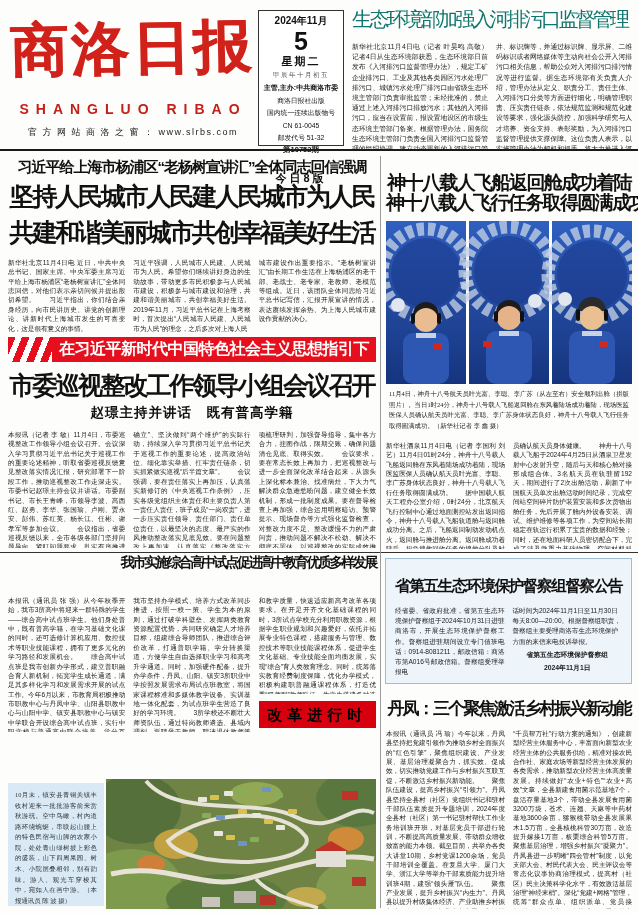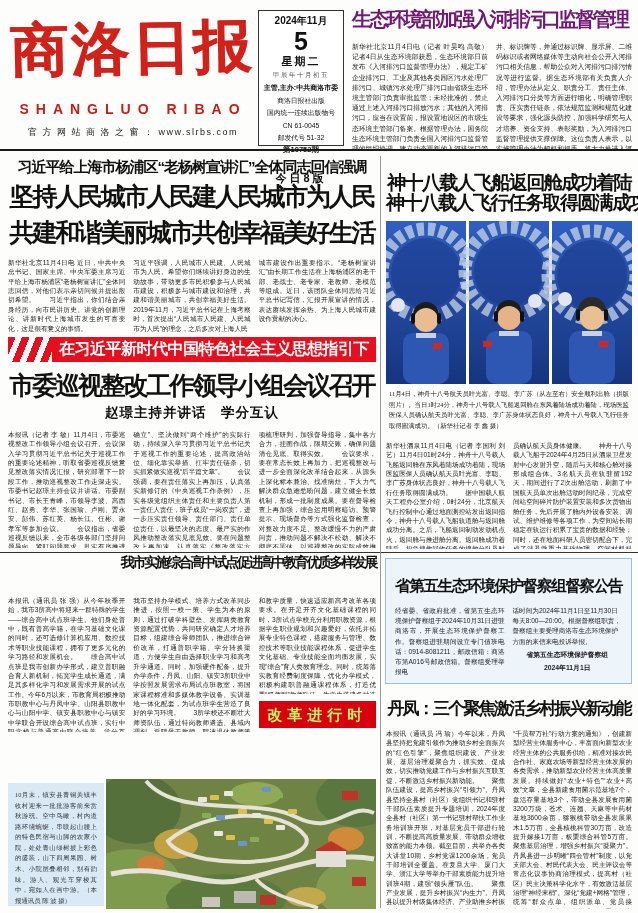--- a/index.html
+++ b/index.html
@@ -17,21 +17,21 @@
             box-sizing:border-box;text-align:center;padding-top:3px;background:#fff;}
   .db-month{font-size:10px;font-weight:bold;}
   .db-day{font-size:25px;font-weight:bold;line-height:1.05;}
   .db-week{font-size:11px;font-weight:bold;letter-spacing:2px;}
   .db-lunar{font-size:6.5px;color:#555;letter-spacing:1.5px;margin-top:2px;}
   .db-s{font-size:6.8px;margin-top:3px;line-height:1.35;}
   .db-b{font-size:7px;font-weight:bold;margin-top:3px;}
   .db-issue{font-size:7.5px;font-weight:bold;margin-top:3px;}
   .db-pages{font-size:11px;font-weight:bold;letter-spacing:3px;margin-top:16px;}
   .top-article{position:absolute;left:352px;top:6px;width:280px;}
-  .top-headline{font-size:20px;font-weight:700;letter-spacing:-2.8px;white-space:nowrap;color:#701a75;}
+  .top-headline{font-size:20px;font-weight:400;letter-spacing:-2.8px;white-space:nowrap;color:#0f766e;}
   .top-body{margin-top:9px;display:flex;gap:8px;}
   .top-col{width:136px;font-size:6.8px;line-height:1.5;color:#1a1a1a;height:108px;overflow:hidden;}
   .header-rule{position:absolute;left:0;top:149px;width:638px;height:2px;background:#1a1a1a;}
   
   .hx-kicker{position:absolute;left:8px;top:158px;width:368px;text-align:center;
              font-size:15px;font-weight:900;letter-spacing:-1px;white-space:nowrap;}
   .hx-h1{position:absolute;left:8px;top:180px;width:368px;text-align:center;
          font-size:25px;font-weight:900;letter-spacing:-2.2px;white-space:nowrap;}
   .hx-h2{position:absolute;left:8px;top:216px;width:368px;text-align:center;
          font-size:25px;font-weight:900;letter-spacing:-2.2px;white-space:nowrap;}
@@ -45,21 +45,21 @@
   .xs-h{position:absolute;left:8px;top:369px;width:368px;text-align:center;
         font-size:25px;font-weight:900;letter-spacing:-2.2px;white-space:nowrap;}
   .xs-sub{position:absolute;left:8px;top:404px;width:368px;text-align:center;
         font-family:"Liberation Serif",serif;font-size:13.5px;font-weight:bold;letter-spacing:1px;}
   .xs-body{position:absolute;left:8px;top:430px;width:368px;height:118px;display:flex;gap:8px;}
   .mid-rule{position:absolute;left:0;top:552px;width:638px;height:1px;background:#333;}
   .edu-h{position:absolute;left:8px;top:554px;width:368px;text-align:right;
         font-size:14px;font-weight:900;letter-spacing:-2.4px;white-space:nowrap;}
   .edu-body{position:absolute;left:8px;top:596px;width:368px;height:136px;display:flex;gap:8px;}
   .edu-c3-text{height:98px;overflow:hidden;}
-  .reform-badge{margin-top:7px;height:27px;background:#d8000f;color:#bef264;font-weight:900;
+  .reform-badge{margin-top:7px;height:27px;background:#d8000f;color:#000000;font-weight:900;
         font-size:15px;letter-spacing:5px;display:flex;align-items:center;justify-content:center;}
   .photo-cap{position:absolute;left:8px;top:783px;width:96px;height:123px;background:#d9eaf6;
         box-sizing:border-box;padding:7px 7px;font-family:"Liberation Serif",serif;
         font-size:6.4px;line-height:1.65;color:#333;overflow:hidden;}
   .village{position:absolute;left:106px;top:779px;width:270px;height:130px;}
   
   .vert-rule{position:absolute;left:380px;top:156px;width:1px;height:752px;background:#9a9a9a;}
   .sz-h1{position:absolute;left:386px;top:170px;width:246px;text-align:center;
         font-size:19px;font-weight:900;letter-spacing:-1.6px;white-space:nowrap;}
   .sz-h2{position:absolute;left:386px;top:190px;width:246px;text-align:center;
@@ -122,21 +122,21 @@
     <div class="smcol jt">习近平强调，人民城市人民建、人民城市为人民。希望你们继续讲好身边的生动故事，带动更多市民积极参与人民城市建设，积极参与城市建设和治理，共建和谐美丽城市，共创幸福美好生活。　　2019年11月，习近平总书记在上海考察时，首次提出“人民城市人民建、人民城市为人民”的理念，之后多次对上海人民</div>
     <div class="smcol jt">城市建设作出重要指示。“老杨树宣讲汇”由长期工作生活在上海杨浦区的老干部、老战士、老专家、老教师、老模范等组成。近日，该团队全体同志给习近平总书记写信，汇报开展宣讲的情况，表达赓续发挥余热、为上海人民城市建设作贡献的决心。</div>
   </div>
 
   <div class="banner">
     <div class="banner-stripes"></div>
     <div class="banner-main">在习近平新时代中国特色社会主义思想指引下</div>
   </div>
 
   <div class="xs-h">市委巡视整改工作领导小组会议召开</div>
-  <div class="xs-sub">赵璟主持并讲话　学分互认</div>
+  <div class="xs-sub">赵璟主持并讲话　既有普高学籍</div>
   <div class="xs-body">
     <div class="smcol jt">本报讯（记者 李 敏）11月4日，市委巡视整改工作领导小组会议召开。会议深入学习贯彻习近平总书记关于巡视工作的重要论述精神，听取省委巡视反馈意见整改落实情况汇报，研究部署下一阶段工作，推动巡视整改工作走深走实。　　市委书记赵璟主持会议并讲话。市委副书记、市长王青峰，市领导李波、高西红、赵勇、李华、张国瑜、卢刚、贾永安、彭伟、苏红英、杨长江、任彬、谢孝军等参加会议。　　会议指出，省委巡视反馈以来，全市各级各部门坚持问题导向、紧盯问题要求，扎实有序推进巡视整改工作，取得了阶段性成效。要坚持把巡视整改作为坚定拥护“两个</div>
     <div class="smcol jt">确立”、坚决做到“两个维护”的实际行动，持续深入学习贯彻习近平总书记关于巡视工作的重要论述，提高政治站位、细化靠实举措、扛牢责任链条，切实抓紧做实巡视“后半篇文章”。　　会议强调，要在责任落实上再加压，认真落实新修订的《中央巡视工作条例》，压实各级党组织主体责任和主要负责人第一责任人责任，班子成员“一岗双责”，进一步压实责任领导、责任部门、责任单位责任，以最坚决的态度、最严实的作风推动整改落实见底见效。要在问题整改上再加速，认真落实《整改落实方案》要求，对照问题清单、任务清单、责任清单，逐</div>
     <div class="smcol jt">项梳理研判，加强督导指导，集中各方合力，挂图作战，限期交账，确保问题清仓见底、取得实效。　　会议要求，要在常态长效上再加力，把巡视整改与进一步全面深化改革结合起来，从源头上深化标本兼治、找准病灶，下大力气解决群众急难愁盼问题，建立健全长效机制，形成一批制度成果。要在督导检查上再加强，综合运用明察暗访、预警提示、现场督办等方式强化监督检查，对整改力度不足、整改缓慢不力的严肃问责，推动问题不解决不松劲、解决不彻底不罢休，以巡视整改的实际成效推动高质量发展、现代化建设。</div>
   </div>
 
   <div class="mid-rule"></div>
 
   <div class="edu-h">我市实施综合高中试点促进高中教育优质多样发展</div>
   <div class="edu-body">

